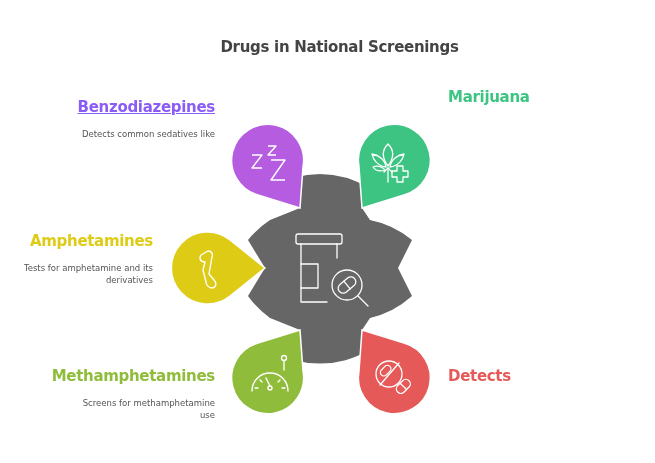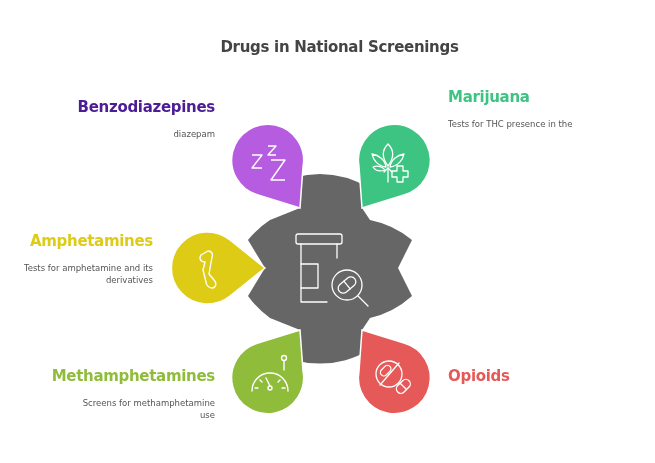--- a/index.html
+++ b/index.html
@@ -107,46 +107,45 @@
       </g>
       <g transform="rotate(-45 403 386)">
         <rect x="395" y="382" width="16" height="9" rx="4.5"></rect>
         <line x1="403" y1="382" x2="403" y2="391"></line>
       </g>
     </g>
   </g>
 </svg>
 
 <div class="lbl right-al" style="right:440px; top:98px; width:200px;">
-  <div class="h" style="color:#4c1d95;">Benzodiazepines</div>
+  <div class="h" style="color:#8b5cf6;text-decoration:underline;">Benzodiazepines</div>
   <div class="d">
-    <div>diazepam</div>
+    <div>Detects common sedatives like</div>
   </div>
 </div>
 
 <div class="lbl left-al" style="left:448px; top:88px; width:200px;">
   <div class="h" style="color:#3DC482;">Marijuana</div>
   <div class="d">
-    <div>Tests for THC presence in the</div>
   </div>
 </div>
 
 <div class="lbl right-al" style="right:502px; top:232px; width:200px;">
   <div class="h" style="color:#DECB16;">Amphetamines</div>
   <div class="d">
     <div>Tests for amphetamine and its</div>
     <div>derivatives</div>
   </div>
 </div>
 
 <div class="lbl right-al" style="right:440px; top:367px; width:220px;">
   <div class="h" style="color:#8FBC3A;">Methamphetamines</div>
   <div class="d">
     <div>Screens for methamphetamine</div>
     <div>use</div>
   </div>
 </div>
 
 <div class="lbl left-al" style="left:448px; top:367px; width:200px;">
-  <div class="h" style="color:#E55A58;">Opioids</div>
+  <div class="h" style="color:#E55A58;">Detects</div>
   <div class="d">
   </div>
 </div>
 
 </body></html>

